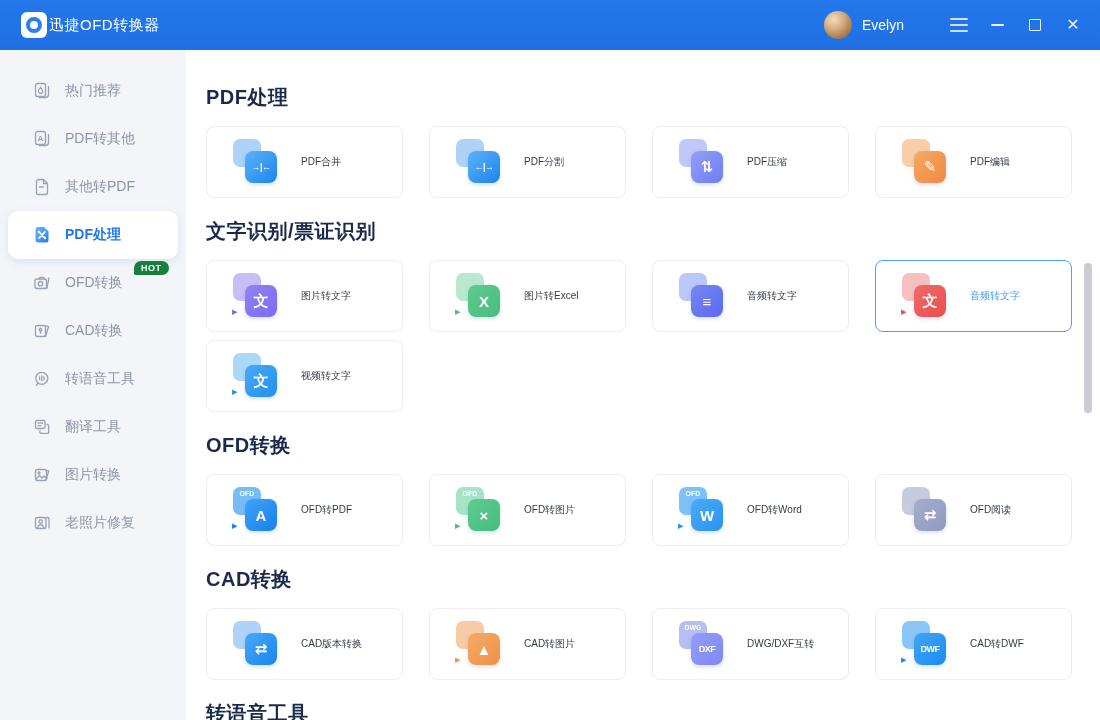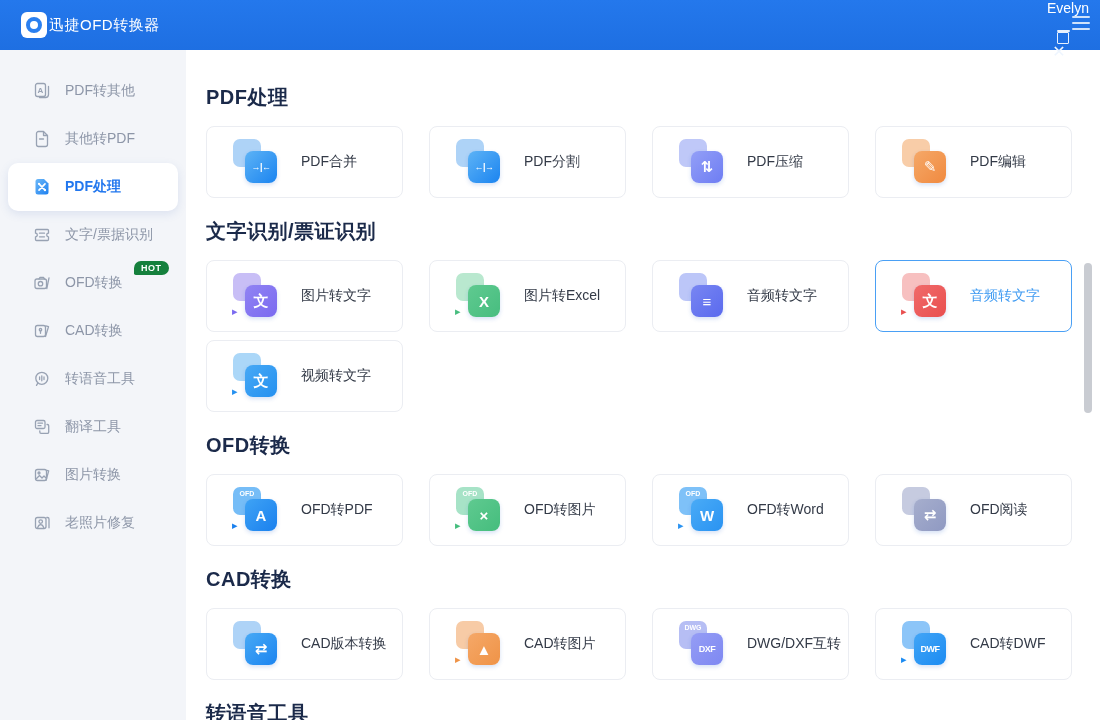--- a/index.html
+++ b/index.html
@@ -6,21 +6,21 @@
   html,body { width:1100px; height:720px; overflow:hidden;
     font-family:"Liberation Sans","DejaVu Sans",sans-serif; background:#fff; }
 
   
   .titlebar { position:absolute; left:0; top:0; width:1100px; height:50px;
     background:linear-gradient(#2478ec,#1e6fe2); display:flex; align-items:center; z-index:10; }
   .app-icon { width:26px; height:26px; margin-left:21px; background:#fff; border-radius:6px;
     display:flex; align-items:center; justify-content:center; }
   .app-icon .ring { width:16px; height:16px; border:4.5px solid #2b80f0; border-radius:50%; }
   .app-title { color:#fff; font-size:15px; margin-left:2px; letter-spacing:.5px; }
-  .tb-right { position:absolute; right:0; top:0; height:50px; display:flex; align-items:center;flex-direction:column; }
+  .tb-right { position:absolute; right:0; top:0; height:50px; display:flex; align-items:center; }
   .avatar { width:28px; height:28px; border-radius:50%;
     background:radial-gradient(circle at 35% 30%, #f0dcc0 0%, #d8b183 35%, #a97b4e 70%, #7c553a 100%); }
   .user-name { color:#fff; font-size:14px; margin:0 0 0 10px; }
   .tb-btn { width:38px; height:50px; display:flex; align-items:center; justify-content:center; cursor:pointer; }
   .tb-btn.menu { margin-left:36px; }
   .menu-glyph { display:flex; flex-direction:column; gap:4px; }
   .menu-glyph i { display:block; width:18px; height:2px; background:#cfe2fb; border-radius:1px; }
   .min-glyph { width:13px; height:2px; background:#e8f1fd; border-radius:1px; }
   .max-glyph { width:12px; height:12px; border:1.6px solid #e8f1fd; border-radius:1px; }
   .close-glyph { color:#eef5fe; font-size:16px; line-height:16px; }
@@ -53,21 +53,21 @@
   .card-icon .back { position:absolute; left:0; top:0; width:28px; height:28px; border-radius:7px;
     background:var(--back,#cfd6e2); color:#fff; font-size:7px; font-weight:bold;
     display:flex; justify-content:center; padding-top:3px; }
   .card-icon .front { position:absolute; right:2px; bottom:2px; width:32px; height:32px; border-radius:8px;
     background:linear-gradient(135deg,var(--c1,#9aa),var(--c2,#778)); color:#fff; z-index:1;
     display:flex; align-items:center; justify-content:center; font-size:15px; font-weight:bold;
     box-shadow:0 2px 4px rgba(30,90,200,.18); }
   .card-icon .front.small-glyph { font-size:9px; letter-spacing:-.5px; }
   .card.has-mark .card-icon::after { content:'▸'; position:absolute; left:-1px; bottom:1px;
     font-size:11px; color:var(--c2,#778); z-index:2; }
-  .card-label { margin-left:22px; font-size:14px; color:#333a47; white-space:nowrap; }
+  .card-label { margin-left:22px; font-size:10px; color:#333a47; white-space:nowrap; }
 
   .scrollbar-thumb { position:absolute; right:8px; top:213px; width:8px; height:150px;
     background:#c9ccd2; border-radius:4px; cursor:pointer; }
 
   svg.lineicon { stroke:#98a2b3; fill:none; stroke-width:1.3; stroke-linecap:round; stroke-linejoin:round; }
 </style>
 </head>
 <body>
 
 <div class="titlebar">
@@ -92,20 +92,31 @@
         <span class="max-glyph"></span>
       </span>
     <span class="tb-btn close">
         <span class="close-glyph">✕</span>
       </span>
   </div>
 </div>
 
 <div class="sidebar">
 
+  <div class="side-item">
+    <span class="s-icon">
+      <svg class="lineicon" width="20" height="20" viewBox="0 0 20 20">
+          <rect x="3.5" y="2.5" width="10" height="13" rx="2"></rect>
+          <path d="M16.5 5.5v8a3 3 0 0 1-3 3h-6"></path>
+          <path d="M8.5 6.3c1.5 1.8 2.2 2.8 2.2 3.9a2.2 2.2 0 1 1-4.4 0c0-1.1.7-2.1 2.2-3.9z"></path>
+        </svg>
+    </span>
+    <span class="s-label">热门推荐</span>
+
+  </div>
 
   <div class="side-item">
     <span class="s-icon">
       <svg class="lineicon" width="20" height="20" viewBox="0 0 20 20">
           <rect x="3.5" y="2.5" width="10" height="13" rx="2"></rect>
           <path d="M16.5 5.5v8a3 3 0 0 1-3 3h-6"></path>
           <text x="8.5" y="12" font-size="8" font-weight="bold" fill="#98a2b3" stroke="none" text-anchor="middle">A</text>
         </svg>
     </span>
     <span class="s-label">PDF转其他</span>
@@ -136,30 +147,20 @@
           <path d="M3.5 4.5a2.5 2.5 0 0 1 2.5-2.5h6l4.5 4.5V15a2.5 2.5 0 0 1-2.5 2.5H6A2.5 2.5 0 0 1 3.5 15z" fill="url(#selgrad)"></path>
           <path d="M7 13.2l6-6.4M7 6.8l6 6.4" stroke="#fff" stroke-width="1.7" stroke-linecap="round"></path>
           <circle cx="7" cy="6.8" r="1.1" fill="#fff"></circle>
           <circle cx="13" cy="13.2" r="1.1" fill="#fff"></circle>
         </svg>
     </span>
     <span class="s-label">PDF处理</span>
 
   </div>
 
-  <div class="side-item">
-    <span class="s-icon">
-      <svg class="lineicon" width="20" height="20" viewBox="0 0 20 20">
-          <path d="M4.5 4.5h11a1 1 0 0 1 1 1v2.7a1.8 1.8 0 0 0 0 3.6v2.7a1 1 0 0 1-1 1h-11a1 1 0 0 1-1-1v-2.7a1.8 1.8 0 0 0 0-3.6V5.5a1 1 0 0 1 1-1z"></path>
-          <path d="M7.5 8.2h5M7.5 11.8h5"></path>
-        </svg>
-    </span>
-    <span class="s-label">文字/票据识别</span>
-
-  </div>
 
   <div class="side-item">
     <span class="s-icon">
       <svg class="lineicon" width="20" height="20" viewBox="0 0 20 20">
           <rect x="3" y="6" width="11.5" height="9.5" rx="2"></rect>
           <circle cx="8.5" cy="10.7" r="2.2"></circle>
           <path d="M7 6l1-1.7h3.5L12.5 6"></path>
           <path d="M17 4.8l-2.2 10.7"></path>
         </svg>
     </span>

